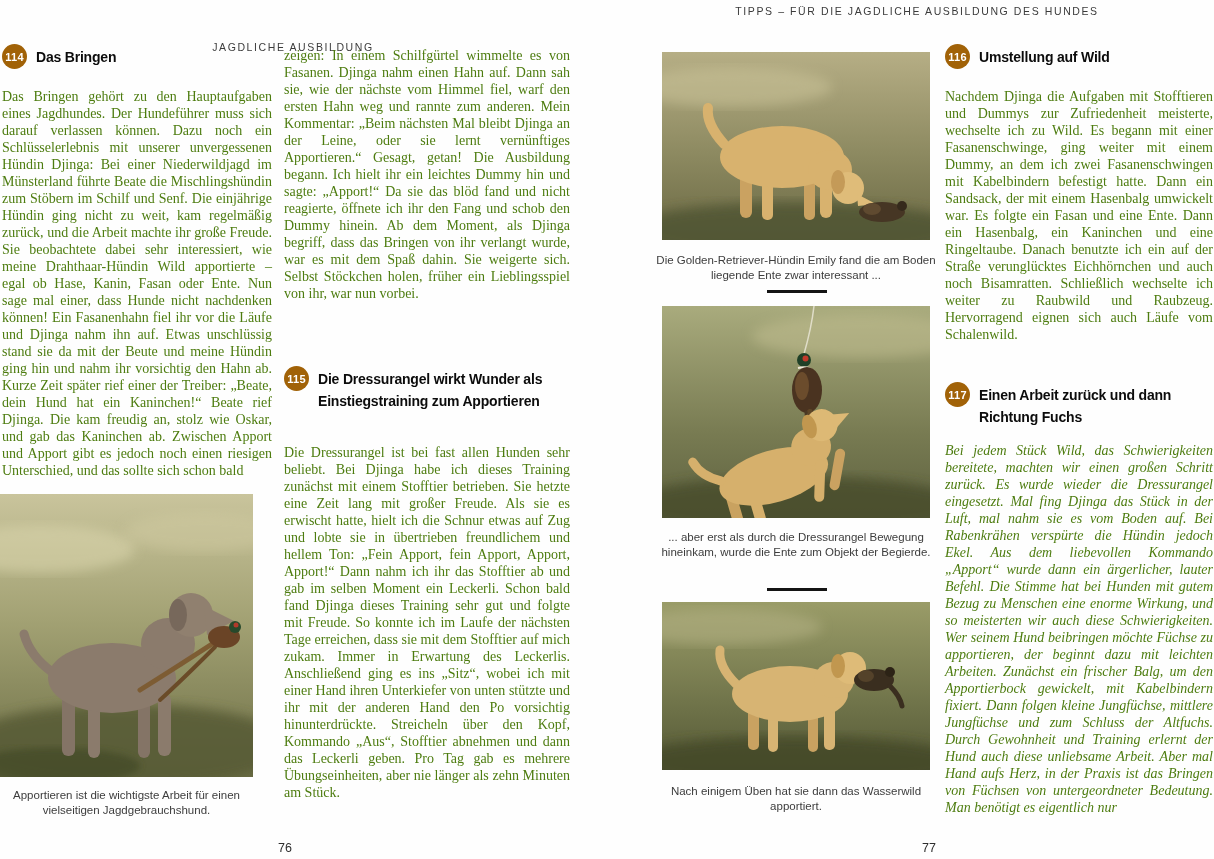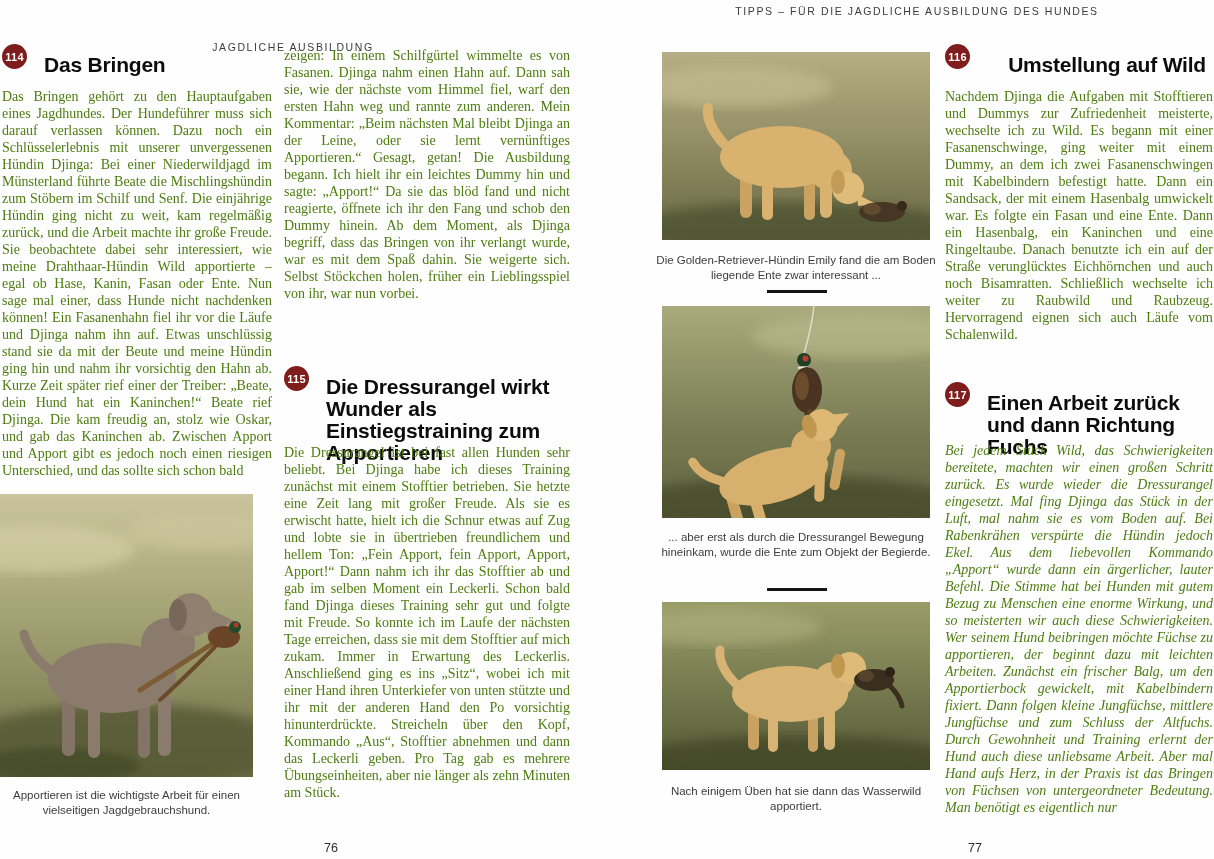--- a/index.html
+++ b/index.html
@@ -21,29 +21,29 @@
   }
   .c114a { left:2px;   top:88px;  width:270px; }
   .c114b { left:284px; top:47px;  width:286px; }
   .c115  { left:284px; top:444px; width:286px; }
   .c116  { left:945px; top:88px;  width:268px; }
   .c117  { left:945px; top:442px; width:268px;font-style:italic; }
 
   .heading { position:absolute; display:flex; gap:9px; align-items:flex-start; }
   .h114 { left:2px;   top:44px;  width:268px; }
   .h115 { left:284px; top:366px; width:286px; }
-  .h116 { left:945px; top:44px;  width:269px;justify-content:space-between; }
+  .h116 { left:945px; top:44px;  width:269px; }
   .h117 { left:945px; top:382px; width:269px; }
   .badge {
     flex:0 0 auto; width:25px; height:25px; border-radius:50%;
-    background:#7f1d1d; color:#ffffff; font-size:11px; font-weight:bold;
+    background:#a16207; color:#ffffff; font-size:11px; font-weight:bold;
     display:flex; align-items:center; justify-content:center; letter-spacing:.3px;
   }
   .heading h2 {
-    margin:8px; padding-top:2px; font-size:21px; line-height:22px;
+    margin:0; padding-top:2px; font-size:14px; line-height:22px;
     font-weight:bold; color:#0c0c0c; letter-spacing:-0.2px;
   }
 
   .photo { position:absolute; margin:0; overflow:hidden; }
   .photo svg { display:block; width:100%; height:100%; }
   .photo1 { left:0;     top:494px; width:253px; height:283px; }
   .photoA { left:662px; top:52px;  width:268px; height:188px; }
   .photoB { left:662px; top:306px; width:268px; height:212px; }
   .photoC { left:662px; top:602px; width:268px; height:168px; }
 
@@ -54,21 +54,21 @@
   .cap1 { left:0;     top:788px; width:253px; }
   .capA { left:652px; top:253px; width:288px; }
   .capB { left:648px; top:530px; width:296px; }
   .capC { left:652px; top:784px; width:288px;text-align:center; }
 
   .divider { position:absolute; height:3px; background:#141414; }
   .div1 { left:767px; top:290px; width:60px; }
   .div2 { left:767px; top:588px; width:60px; }
 
   .page-number {
-    position:absolute; top:841px; font-size:12.5px; color:#2e2e2e; text-align:center;margin-left:46px;
+    position:absolute; top:841px; font-size:12.5px; color:#2e2e2e; text-align:center;
   }
   .pn76 { left:0;     width:570px; }
   .pn77 { left:644px; width:570px; }
 </style>
 </head>
 <body>
 
 <div class="spread">
 
   <div class="running-header rh-left">JAGDLICHE AUSBILDUNG</div>

